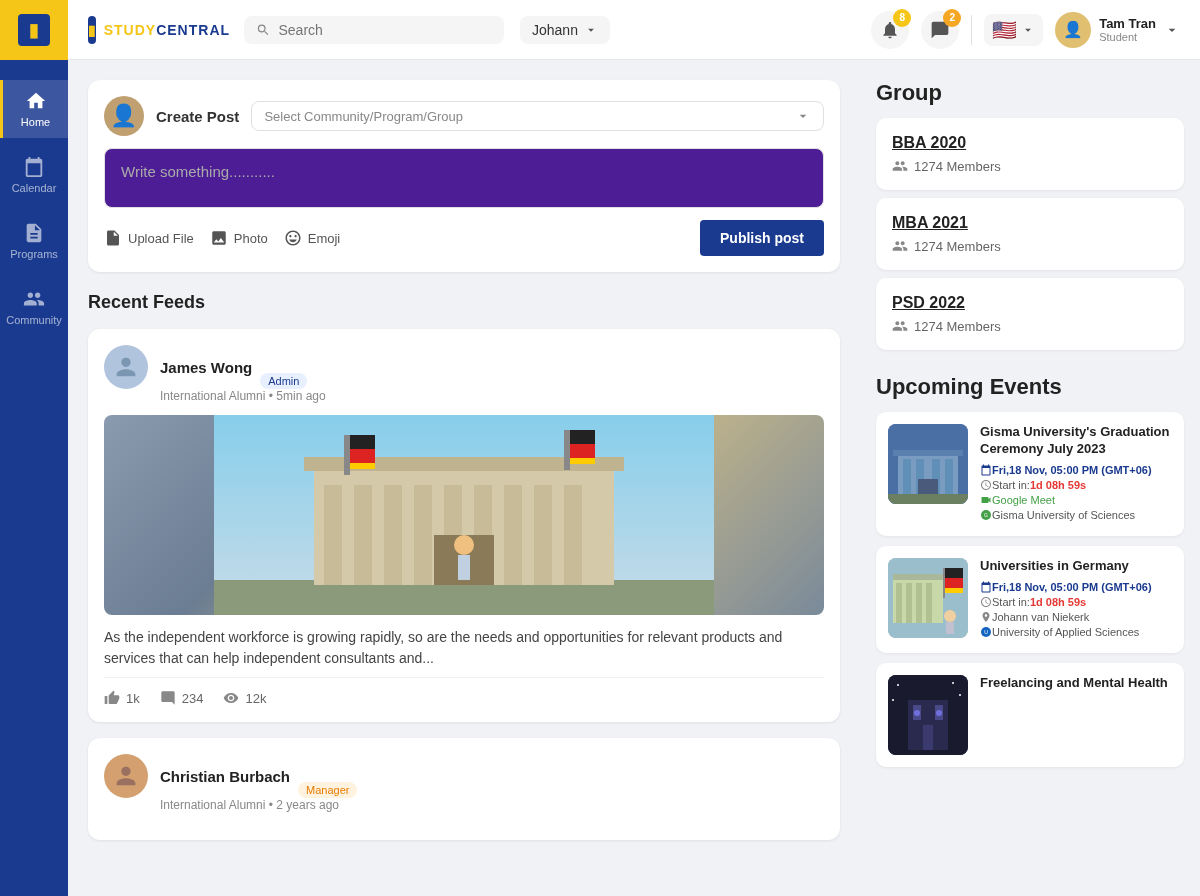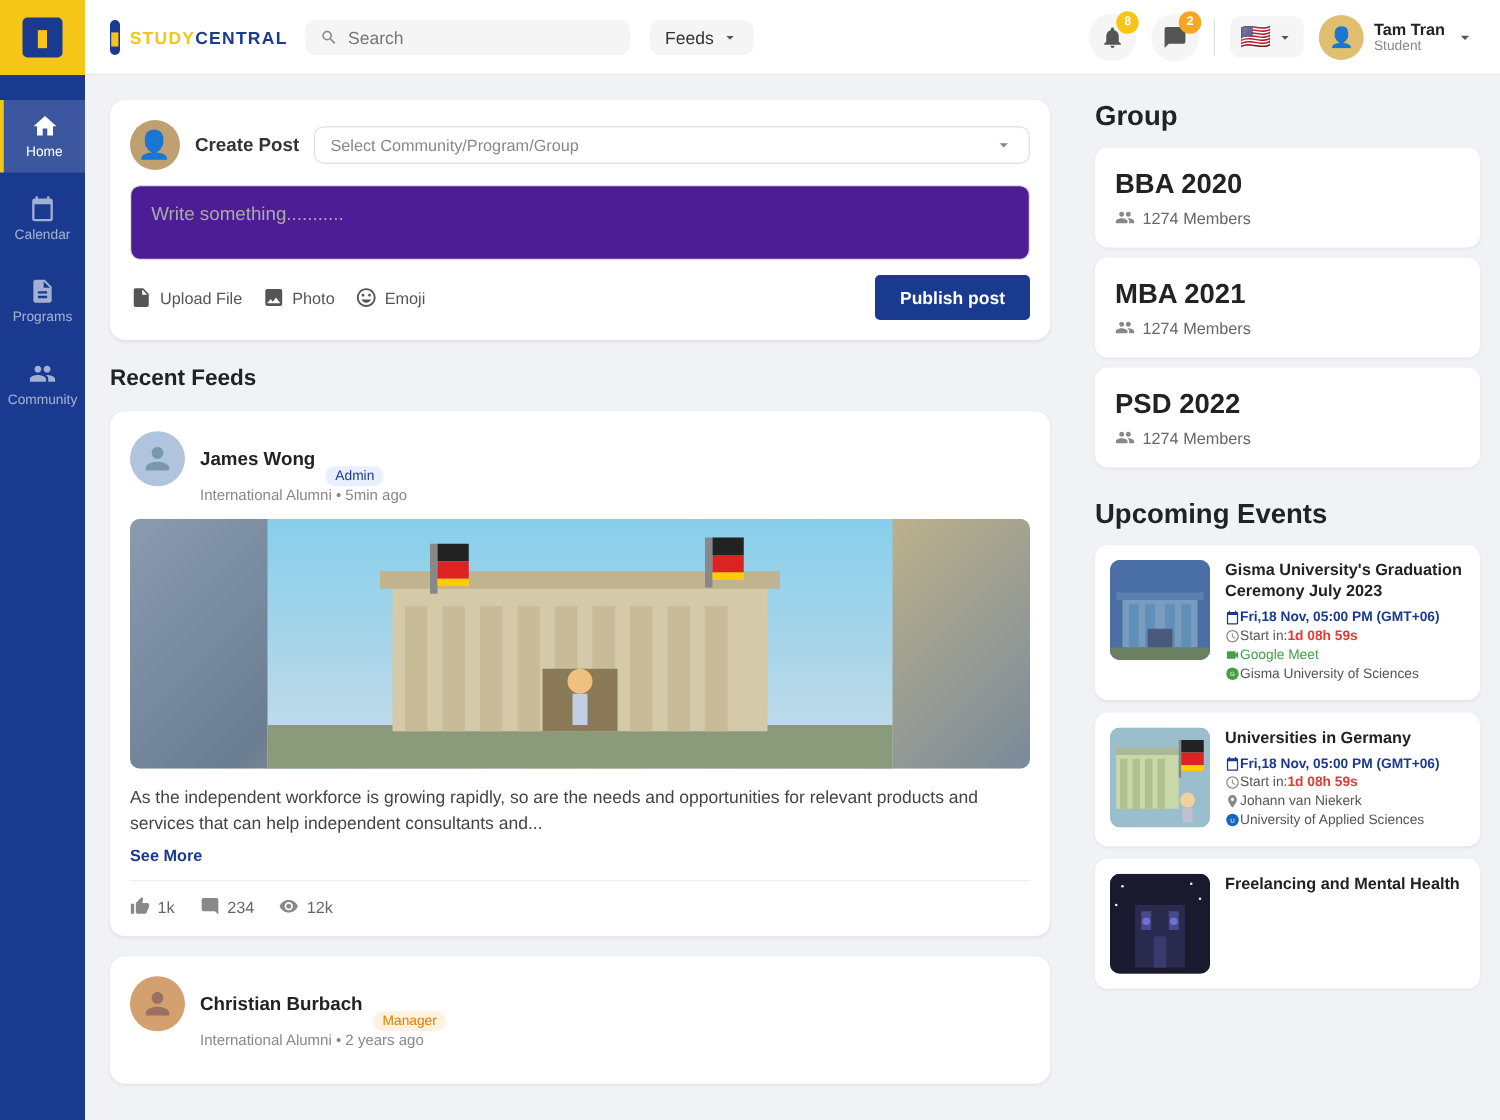--- a/index.html
+++ b/index.html
@@ -341,21 +341,21 @@
     .group-card {
       background: #fff;
       border-radius: 10px;
       padding: 16px;
       margin-bottom: 8px;
       display: flex;
       flex-direction: column;
       gap: 6px;
       box-shadow: 0 1px 3px rgba(0,0,0,0.06);
     }
-    .group-name { font-weight: 700; font-size: 22px; color: #222; }
+    .group-name { font-weight: 700; font-size: 16px; color: #222; text-decoration: underline; }
     .group-members { font-size: 13px; color: #666; display: flex; align-items: center; gap: 6px; }
 
     .events-section { margin-top: 24px; }
     .event-card {
       background: #fff;
       border-radius: 10px;
       padding: 12px;
       margin-bottom: 10px;
       display: flex;
       gap: 12px;
@@ -428,21 +428,21 @@
     </div>
 
     <div class="search-bar">
       <svg width="16" height="16" viewBox="0 0 24 24" fill="#888">
           <path d="M15.5 14h-.79l-.28-.27A6.471 6.471 0 0 0 16 9.5 6.5 6.5 0 1 0 9.5 16c1.61 0 3.09-.59 4.23-1.57l.27.28v.79l5 4.99L20.49 19l-4.99-5zm-6 0C7.01 14 5 11.99 5 9.5S7.01 5 9.5 5 14 7.01 14 9.5 11.99 14 9.5 14z"></path>
         </svg>
       <input type="text" placeholder="Search" style="">
     </div>
 
     <div class="member-dropdown">
-      <span>Feeds</span>
+      <span>Johann</span>
       <svg width="14" height="14" viewBox="0 0 24 24" fill="#555">
           <path d="M7 10l5 5 5-5z"></path>
         </svg>
     </div>
 
     <div class="topbar-right">
       <div class="notif-btn">
         <svg width="20" height="20" viewBox="0 0 24 24" fill="#555">
             <path d="M12 22c1.1 0 2-.9 2-2h-4c0 1.1.9 2 2 2zm6-6v-5c0-3.07-1.64-5.64-4.5-6.32V4c0-.83-.67-1.5-1.5-1.5s-1.5.67-1.5 1.5v.68C7.63 5.36 6 7.92 6 11v5l-2 2v1h16v-1l-2-2z"></path>
           </svg>
@@ -582,21 +582,20 @@
               <rect x="356" y="29" width="25" height="14" fill="#dd2222"></rect>
               <rect x="356" y="43" width="25" height="6" fill="#ffcc00"></rect>
 
               <circle cx="250" cy="130" r="10" fill="#f0c080"></circle>
               <rect x="244" y="140" width="12" height="25" fill="#c0d0e0"></rect>
             </svg>
           </div>
         </div>
 
         <p class="feed-text">As the independent workforce is growing rapidly, so are the needs and opportunities for relevant products and services that can help independent consultants and...</p>
-        <div class="see-more">See More</div>
 
         <div class="feed-stats">
           <div class="stat-item">
             <svg width="16" height="16" viewBox="0 0 24 24" fill="#888">
                 <path d="M1 21h4V9H1v12zm22-11c0-1.1-.9-2-2-2h-6.31l.95-4.57.03-.32c0-.41-.17-.79-.44-1.06L14.17 1 7.59 7.59C7.22 7.95 7 8.45 7 9v10c0 1.1.9 2 2 2h9c.83 0 1.54-.5 1.84-1.22l3.02-7.05c.09-.23.14-.47.14-.73v-2z"></path>
               </svg>
             <span>1k</span>
           </div>
           <div class="stat-item">
             <svg width="16" height="16" viewBox="0 0 24 24" fill="#888">

